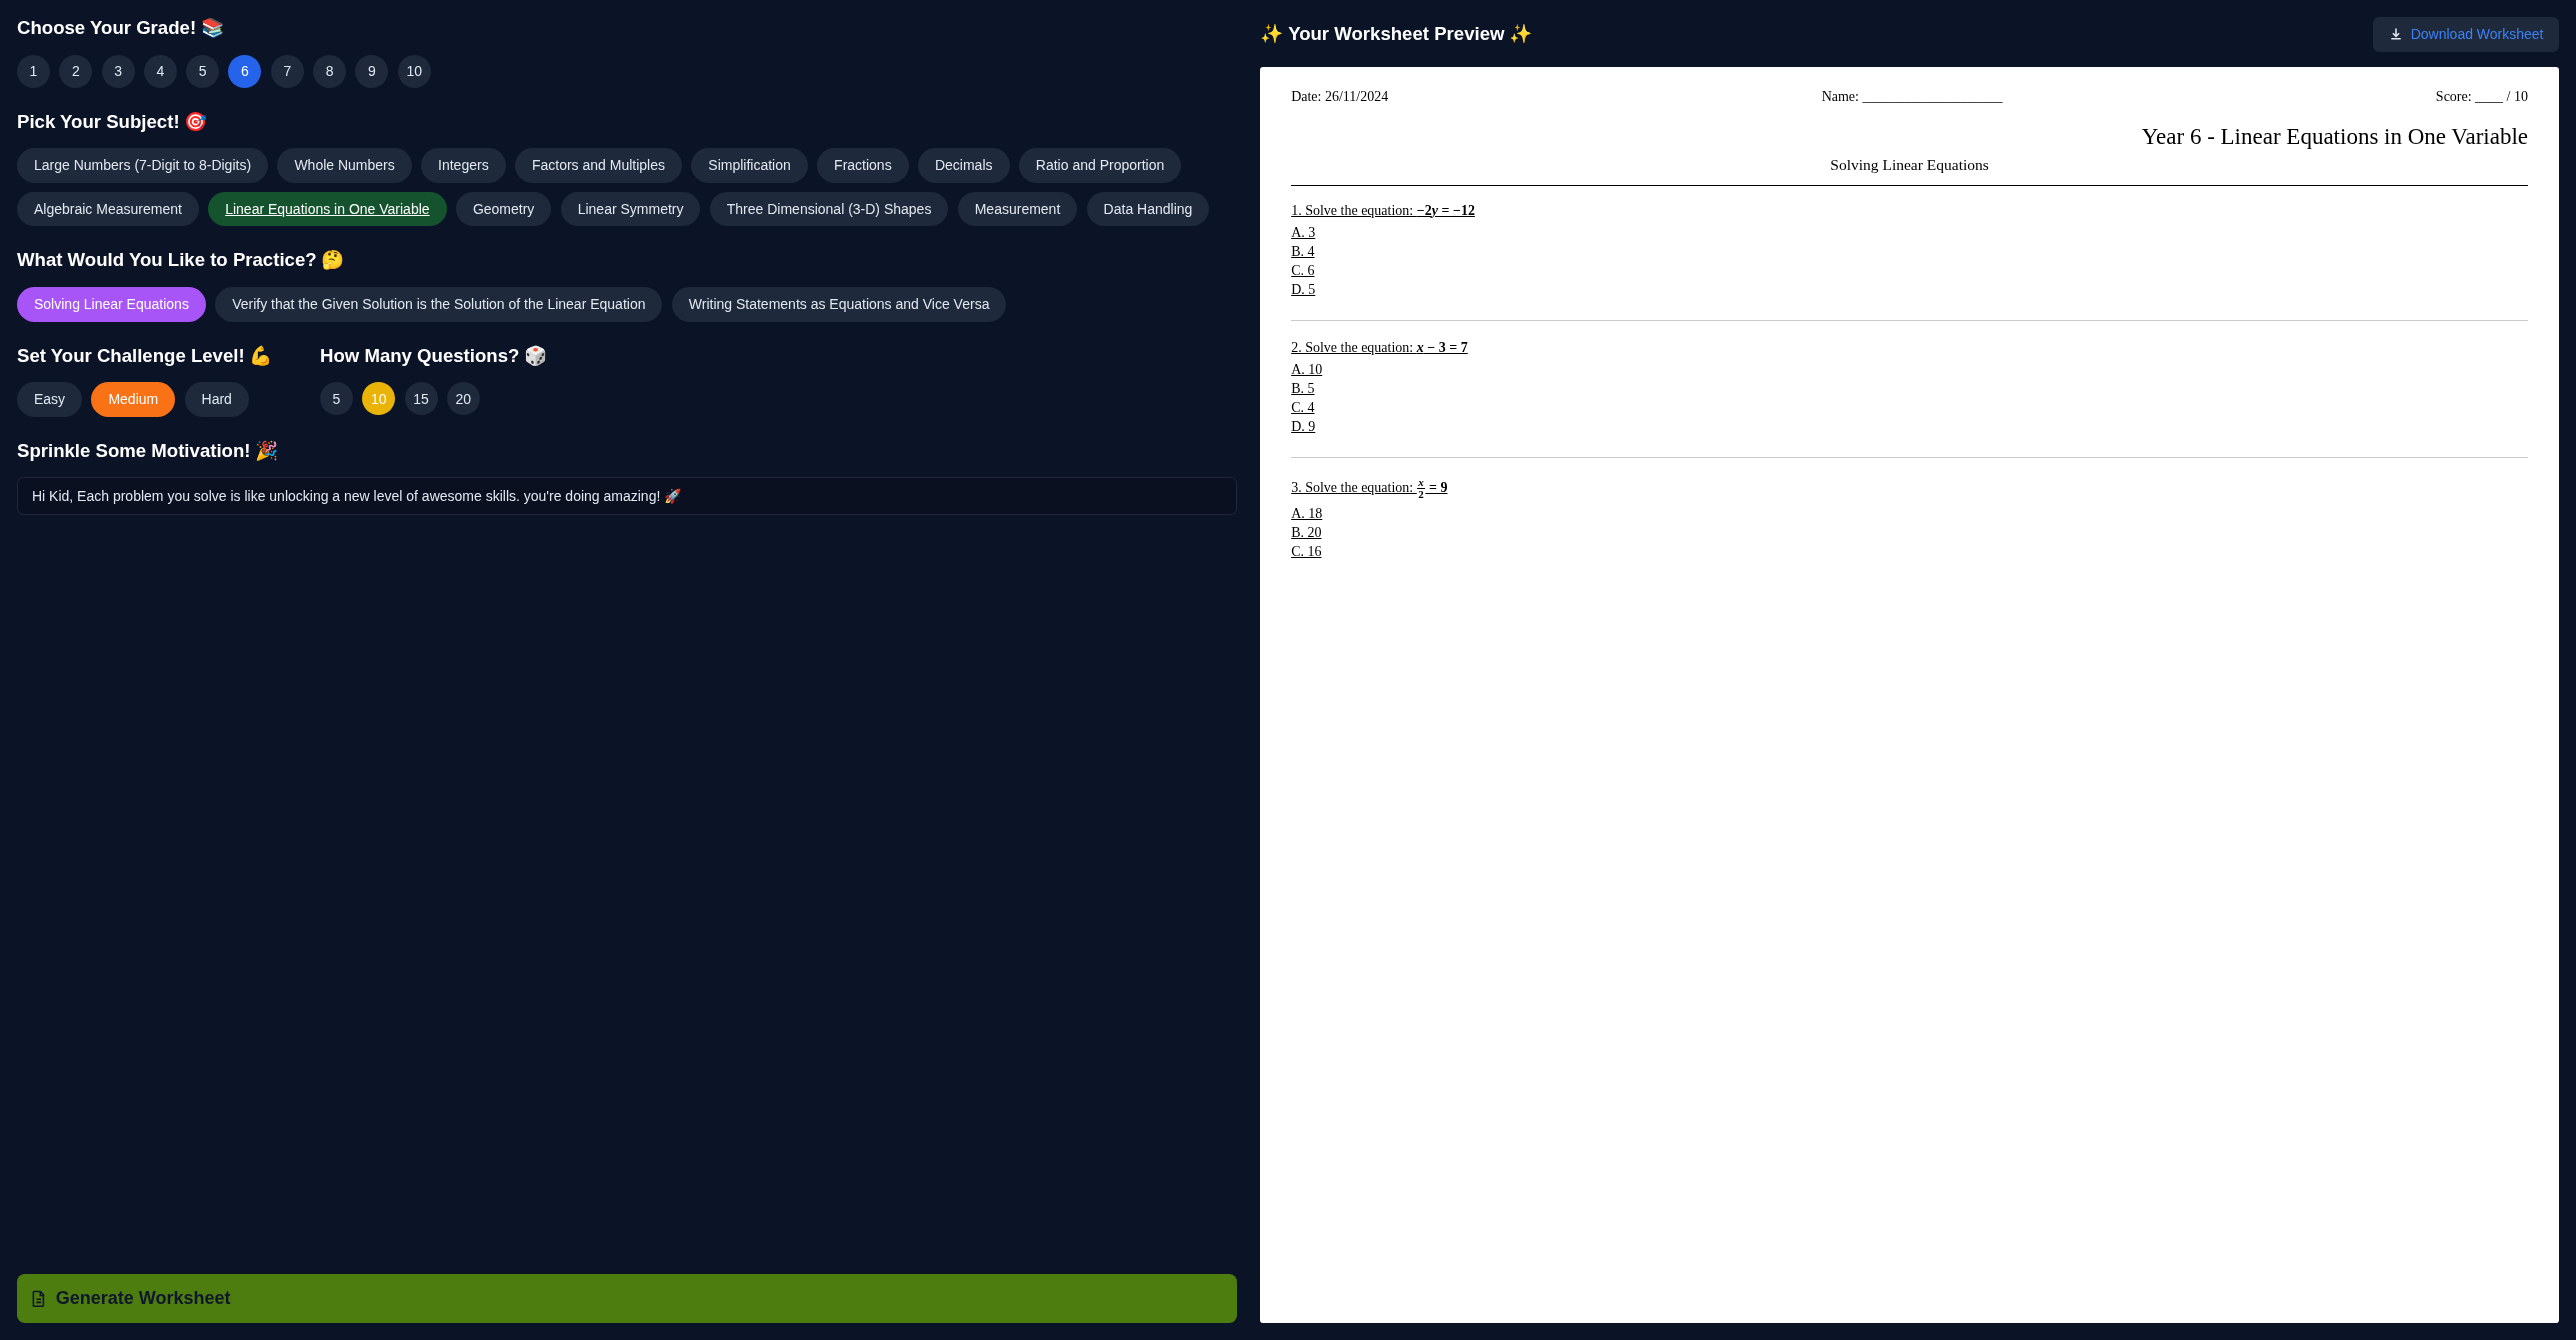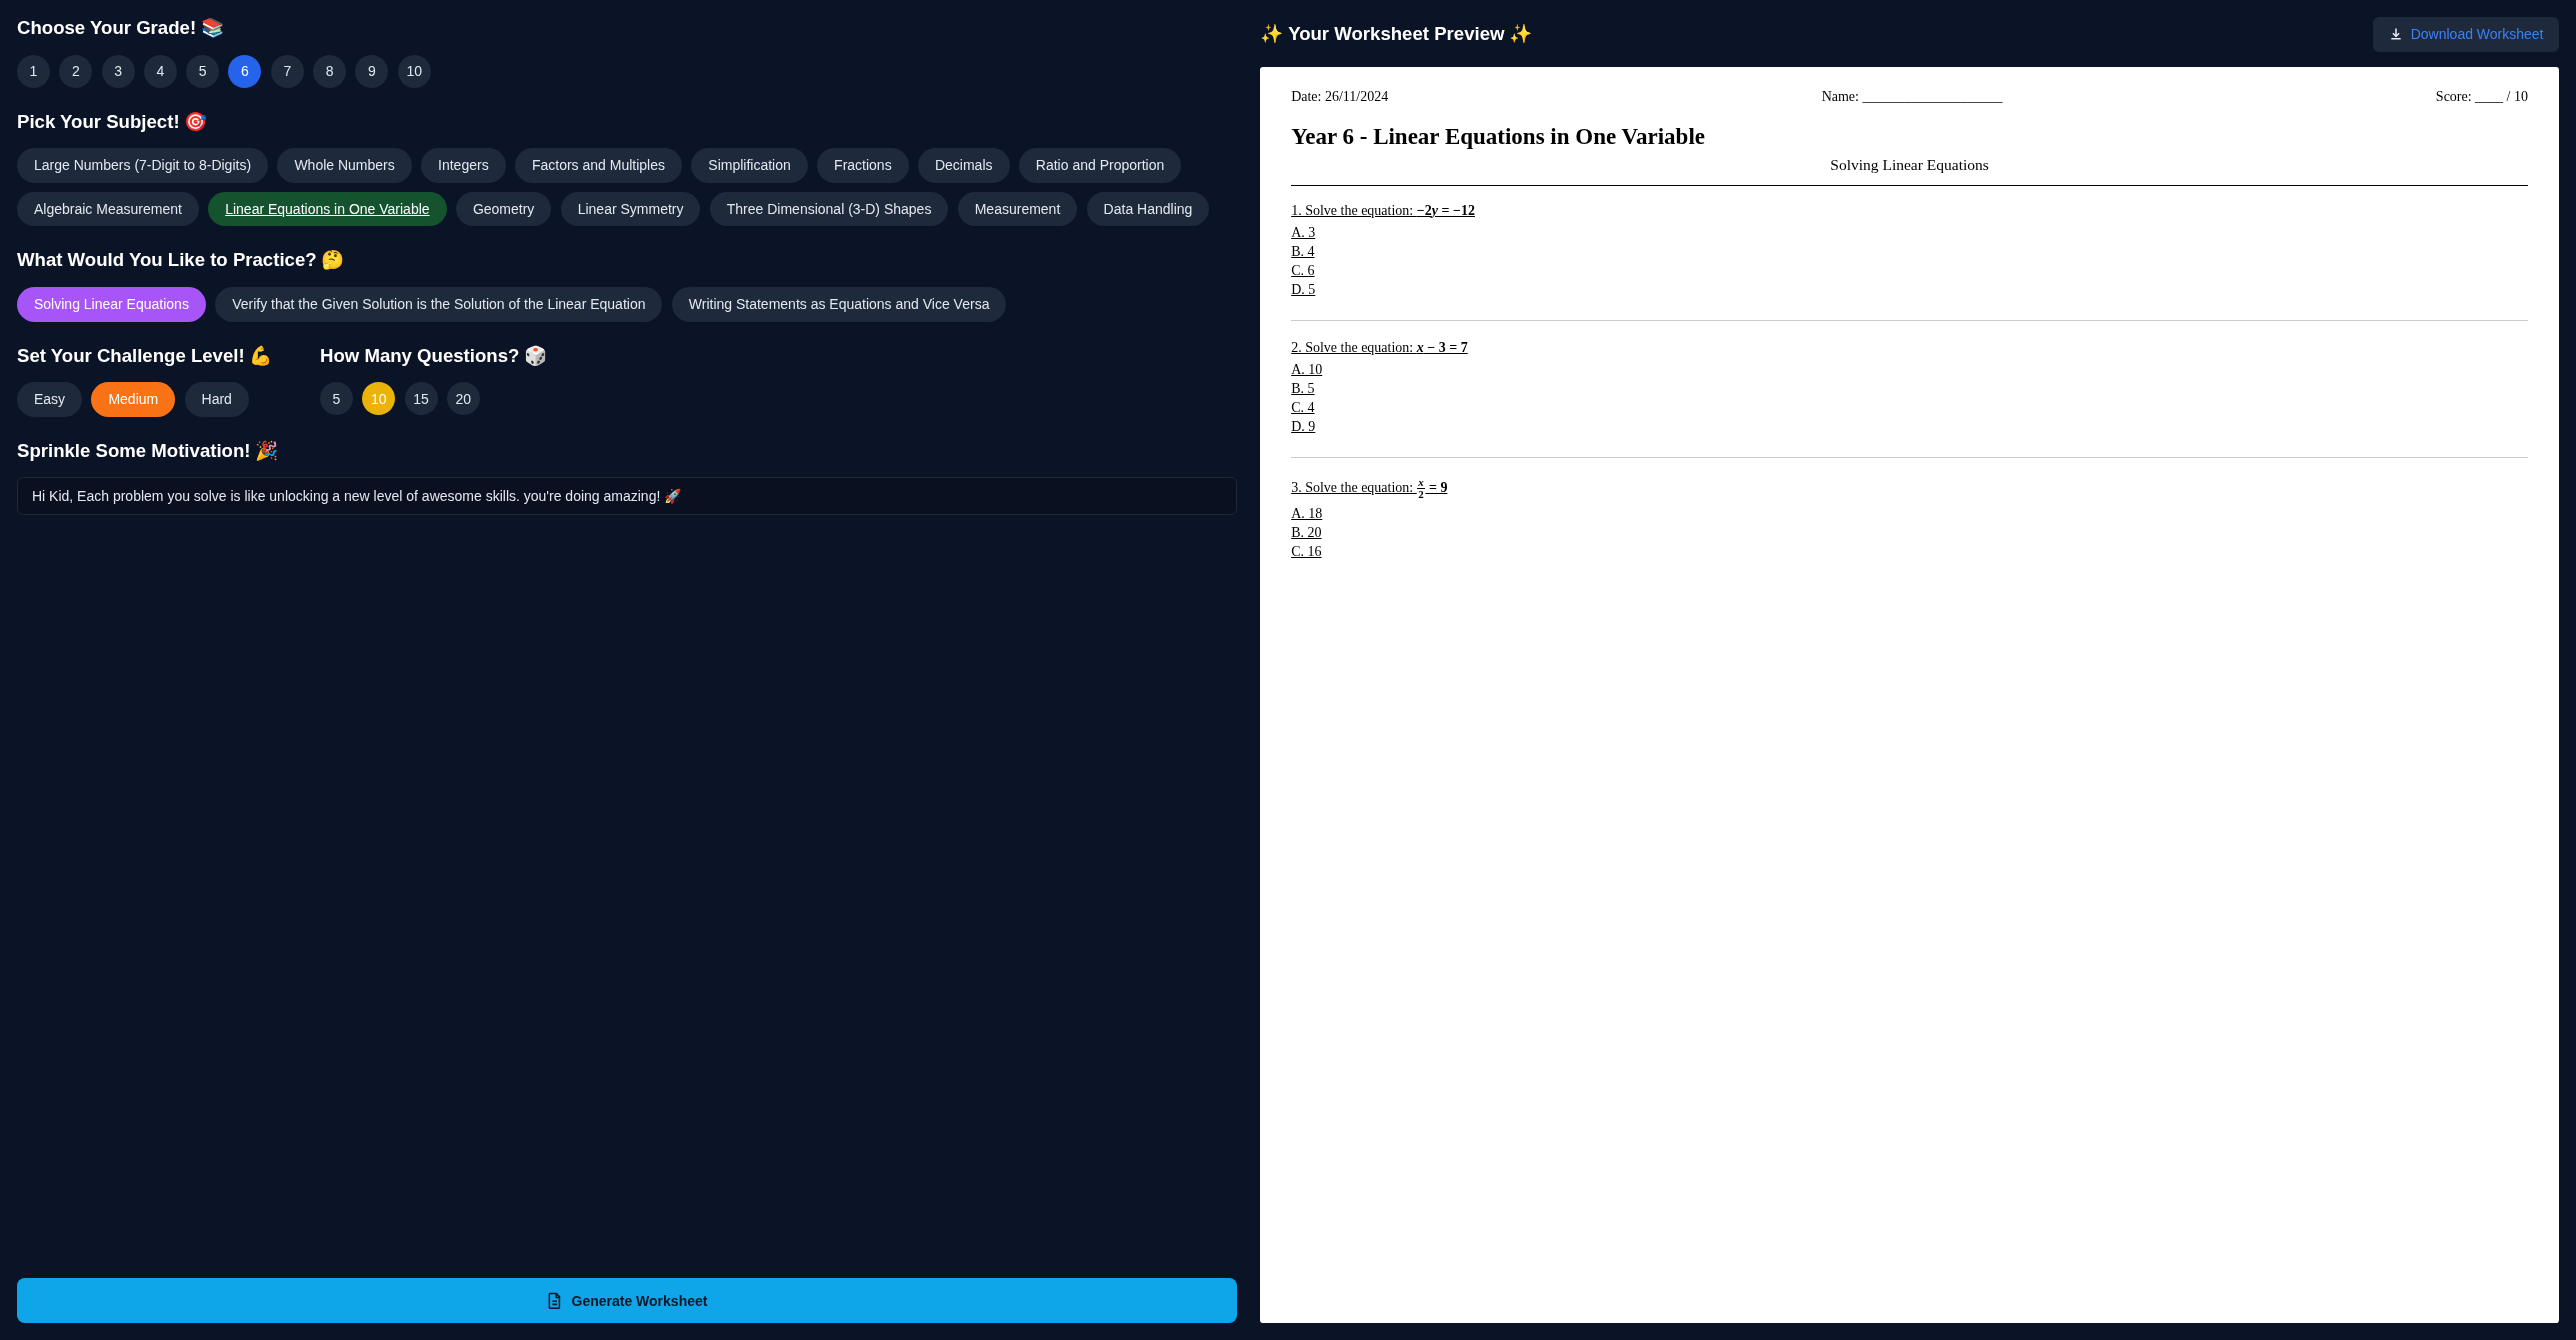--- a/index.html
+++ b/index.html
@@ -69,31 +69,31 @@
   background: #0b1020;
   border: 0.8px solid #1e293b;
   border-radius: 6.2px;
   padding: 10px 14px;
   color: #e2e8f0;
   font-size: 14px;
 }
 .generate-btn {
   margin-top: auto;
   width: 100%;
-  background: #0ea5e9;
+  background: #4d7c0f;
   color: #0f172a;
   border: none;
   border-radius: 7.8px;
   padding: 14px;
-  font-size: 14px;
+  font-size: 18px;
   font-weight: 600;
   cursor: pointer;
   display: flex;
   align-items: center;
-  justify-content: center;
+  justify-content: flex-start;
   gap: 9.3px;
 }
 .preview-header {
   display: flex;
   justify-content: space-between;
   align-items: center;
   margin-bottom: 15.5px;
 }
 .preview-title {
   font-size: 18.6px;
@@ -120,23 +120,23 @@
   overflow: hidden;
   flex: 1;
 }
 .ws-top {
   display: flex;
   justify-content: space-between;
   font-size: 14px;
   margin-bottom: 18.6px;
 }
 .ws-title {
-  text-align: left;
+  text-align: right;
   font-size: 23px;
-  font-weight: 700;
+  font-weight: 400;
   margin-bottom: 6.2px;
 }
 .ws-subtitle {
   text-align: center;
   font-size: 15.5px;
   margin-bottom: 11px;
 }
 .ws-hr { border: none; border-top: 1.6px solid #000; margin-bottom: 17px; }
 .question { margin-bottom: 15.5px; font-size: 14px; text-decoration: underline; }
 .q-text { margin-bottom: 6.2px; }

